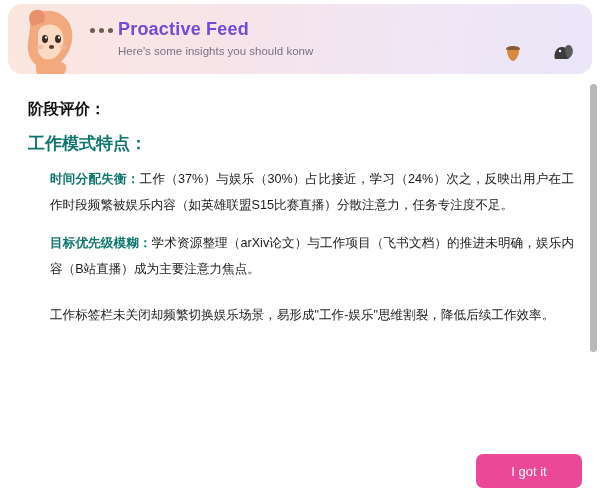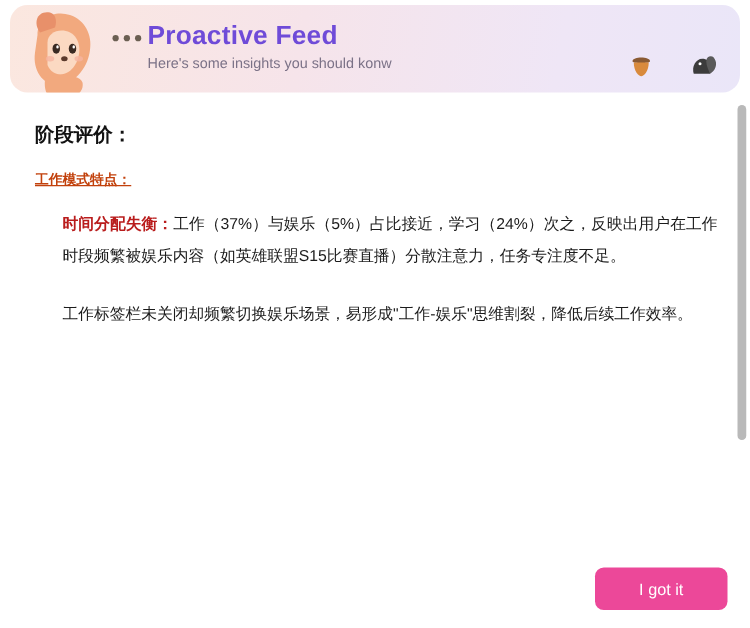--- a/index.html
+++ b/index.html
@@ -39,21 +39,21 @@
     height: 76px;
   }
   .mascot svg { display: block; }
 
   .title-block {
     position: absolute;
     left: 110px;
     top: 14px;
   }
   .feed-title {
-    font-size: 21px;
+    font-size: 18px;
     font-weight: bold;
     color: #6f4bd8;
     letter-spacing: 0.2px;
     line-height: 22px;
   }
   .feed-sub {
     font-size: 11.5px;
     color: #7b7287;
     line-height: 16px;
     margin-top: 3px;
@@ -90,38 +90,37 @@
   }
 
   h2.section {
     font-size: 15.5px;
     font-weight: bold;
     color: #121212;
     margin: 10px 0 14px 0;
     line-height: 22px;
   }
   h3.sub {
-    font-size: 11px;
-    font-weight: bold;
-    color: #c2410c;
+    font-size: 17px;
+    font-weight: bold;
+    color: #0f766e;
     margin: 0 0 12px 0;
     line-height: 20px;
-    text-decoration: underline;
   }
   .para {
     font-size: 12.6px;
     color: #1b1b1b;
     line-height: 26px;
     margin: 0 0 12px 0;
     padding-left: 22px;
     text-align: justify;
   }
   .para .lead {
     font-weight: bold;
-    color: #b91c1c;
+    color: #0f766e;
   }
   .para.noindent { padding-left: 22px; }
 
   .spacer-8 { height: 8px; }
 
   
   .scrollbar-track {
     position: absolute;
     right: 3px;
     top: 84px;
@@ -222,24 +221,27 @@
   </div>
 
   <div class="content">
     <div class="inner">
 
       <h2 class="section">阶段评价：</h2>
 
       <h3 class="sub">工作模式特点：</h3>
 
       <p class="para">
-        <span class="lead">时间分配失衡：</span><span>工作（37%）与娱乐（5%）占比接近，学习（24%）次之，反映出用户在工作时段频繁被娱乐内容（如英雄联盟S15比赛直播）分散注意力，任务专注度不足。</span>
+        <span class="lead">时间分配失衡：</span><span>工作（37%）与娱乐（30%）占比接近，学习（24%）次之，反映出用户在工作时段频繁被娱乐内容（如英雄联盟S15比赛直播）分散注意力，任务专注度不足。</span>
       </p>
 
 
+      <p class="para">
+        <span class="lead">目标优先级模糊：</span><span>学术资源整理（arXiv论文）与工作项目（飞书文档）的推进未明确，娱乐内容（B站直播）成为主要注意力焦点。</span>
+      </p>
 
       <div class="spacer-8"></div>
 
 
       <p class="para noindent">工作标签栏未关闭却频繁切换娱乐场景，易形成"工作-娱乐"思维割裂，降低后续工作效率。</p>
 
       <div class="spacer-8"></div>
 
     </div>
   </div>

